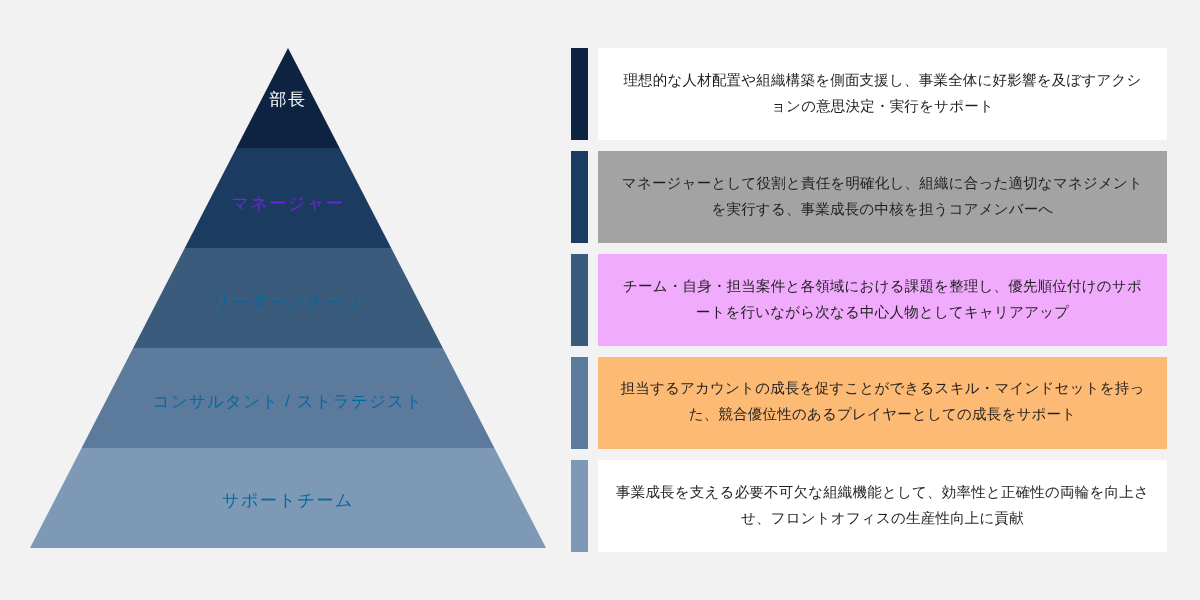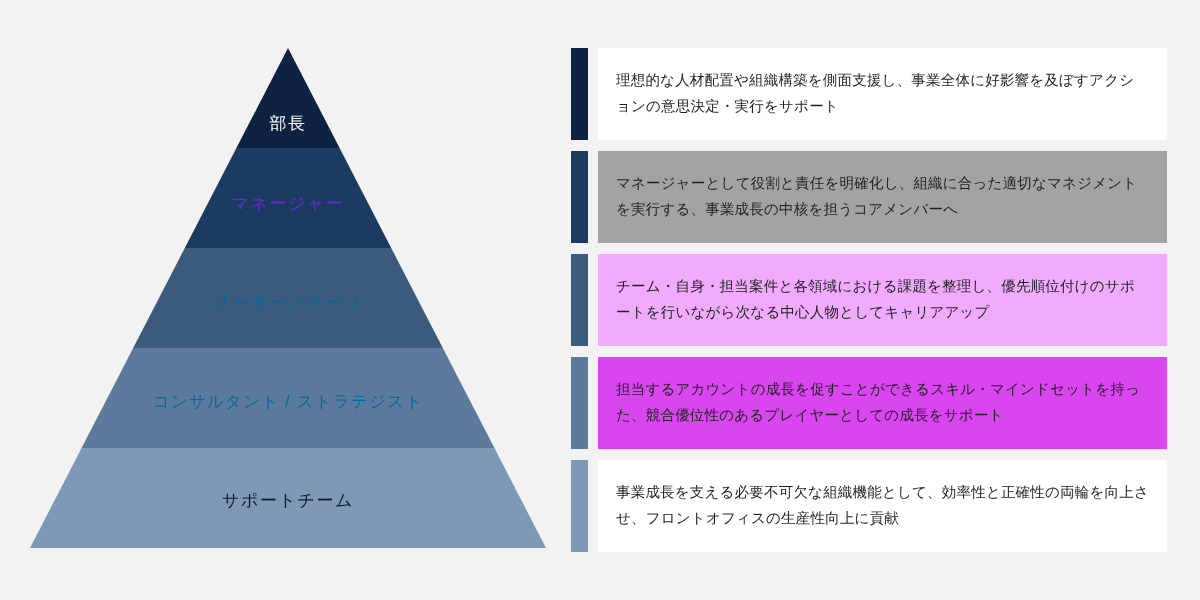--- a/index.html
+++ b/index.html
@@ -40,21 +40,21 @@
     position: absolute;
     left: 0;
     width: 576px;
     text-align: center;
     color: #ffffff;
     font-size: 17px;
     letter-spacing: 1.6px;
     line-height: 1.2;
     white-space: nowrap;
   }
-  .tier-label.t0 { top: 114px; }
+  .tier-label.t0 { top: 90px; }
   .tier-label.t1 { top: 194px; }
   .tier-label.t2 { top: 293px; }
   .tier-label.t3 { top: 392px; font-size: 16.5px; letter-spacing: 1.2px; }
   .tier-label.t4 { top: 491px; }
 
   
   #cards {
     position: absolute;
     left: 571px;
     top: 48px;
@@ -77,20 +77,21 @@
   .card-gap {
     flex: 0 0 10px;
     background: #f2f2f2;
   }
   .card-body {
     flex: 1 1 auto;
     background: #ffffff;
     display: flex;
     align-items: center;
     padding: 0 18px 0 18px;
+    text-align: center;
   }
   .card-text {
     color: #1f1f1f;
     font-size: 14.5px;
     line-height: 1.78;
     letter-spacing: 0.2px;
   }
 </style>
 </head>
 <body style="background: rgb(242, 242, 242);">
@@ -108,21 +109,21 @@
 
       <polygon points="133.2,348 442.8,348 494.4,448 81.6,448" fill="#5c7a9c"></polygon>
 
       <polygon points="81.6,448 494.4,448 546,548 30,548" fill="#7d99b5"></polygon>
     </svg>
 
     <div class="tier-label t0" style="color: rgb(255, 255, 255);">部長</div>
     <div class="tier-label t1" style="color: #6d28d9;">マネージャー</div>
     <div class="tier-label t2" style="color: #0369a1;">リーダー／チーフ</div>
     <div class="tier-label t3" style="color: #0369a1;">コンサルタント / ストラテジスト</div>
-    <div class="tier-label t4" style="color: #0f172a;">サポートチーム</div>
+    <div class="tier-label t4" style="color: #0369a1;">サポートチーム</div>
   </div>
 
   <div id="cards">
 
     <div class="card">
       <div class="card-accent" style="background: rgb(14, 34, 66);"></div>
       <div class="card-gap"></div>
       <div class="card-body" style="background: rgb(255, 255, 255);">
         <div class="card-text">理想的な人材配置や組織構築を側面支援し、事業全体に好影響を及ぼすアクションの意思決定・実行をサポート</div>
       </div>
@@ -140,21 +141,21 @@
       <div class="card-accent" style="background: rgb(58, 91, 124);"></div>
       <div class="card-gap"></div>
       <div class="card-body" style="background: #f0abfc;">
         <div class="card-text">チーム・自身・担当案件と各領域における課題を整理し、優先順位付けのサポートを行いながら次なる中心人物としてキャリアアップ</div>
       </div>
     </div>
 
     <div class="card">
       <div class="card-accent" style="background: rgb(92, 122, 156);"></div>
       <div class="card-gap"></div>
-      <div class="card-body" style="background: #d946ef;">
+      <div class="card-body" style="background: #fdba74; font-family: Liberation Mono, monospace;">
         <div class="card-text">担当するアカウントの成長を促すことができるスキル・マインドセットを持った、競合優位性のあるプレイヤーとしての成長をサポート</div>
       </div>
     </div>
 
     <div class="card">
       <div class="card-accent" style="background: rgb(125, 153, 181);"></div>
       <div class="card-gap"></div>
       <div class="card-body" style="background: rgb(255, 255, 255);">
         <div class="card-text">事業成長を支える必要不可欠な組織機能として、効率性と正確性の両輪を向上させ、フロントオフィスの生産性向上に貢献</div>
       </div>

